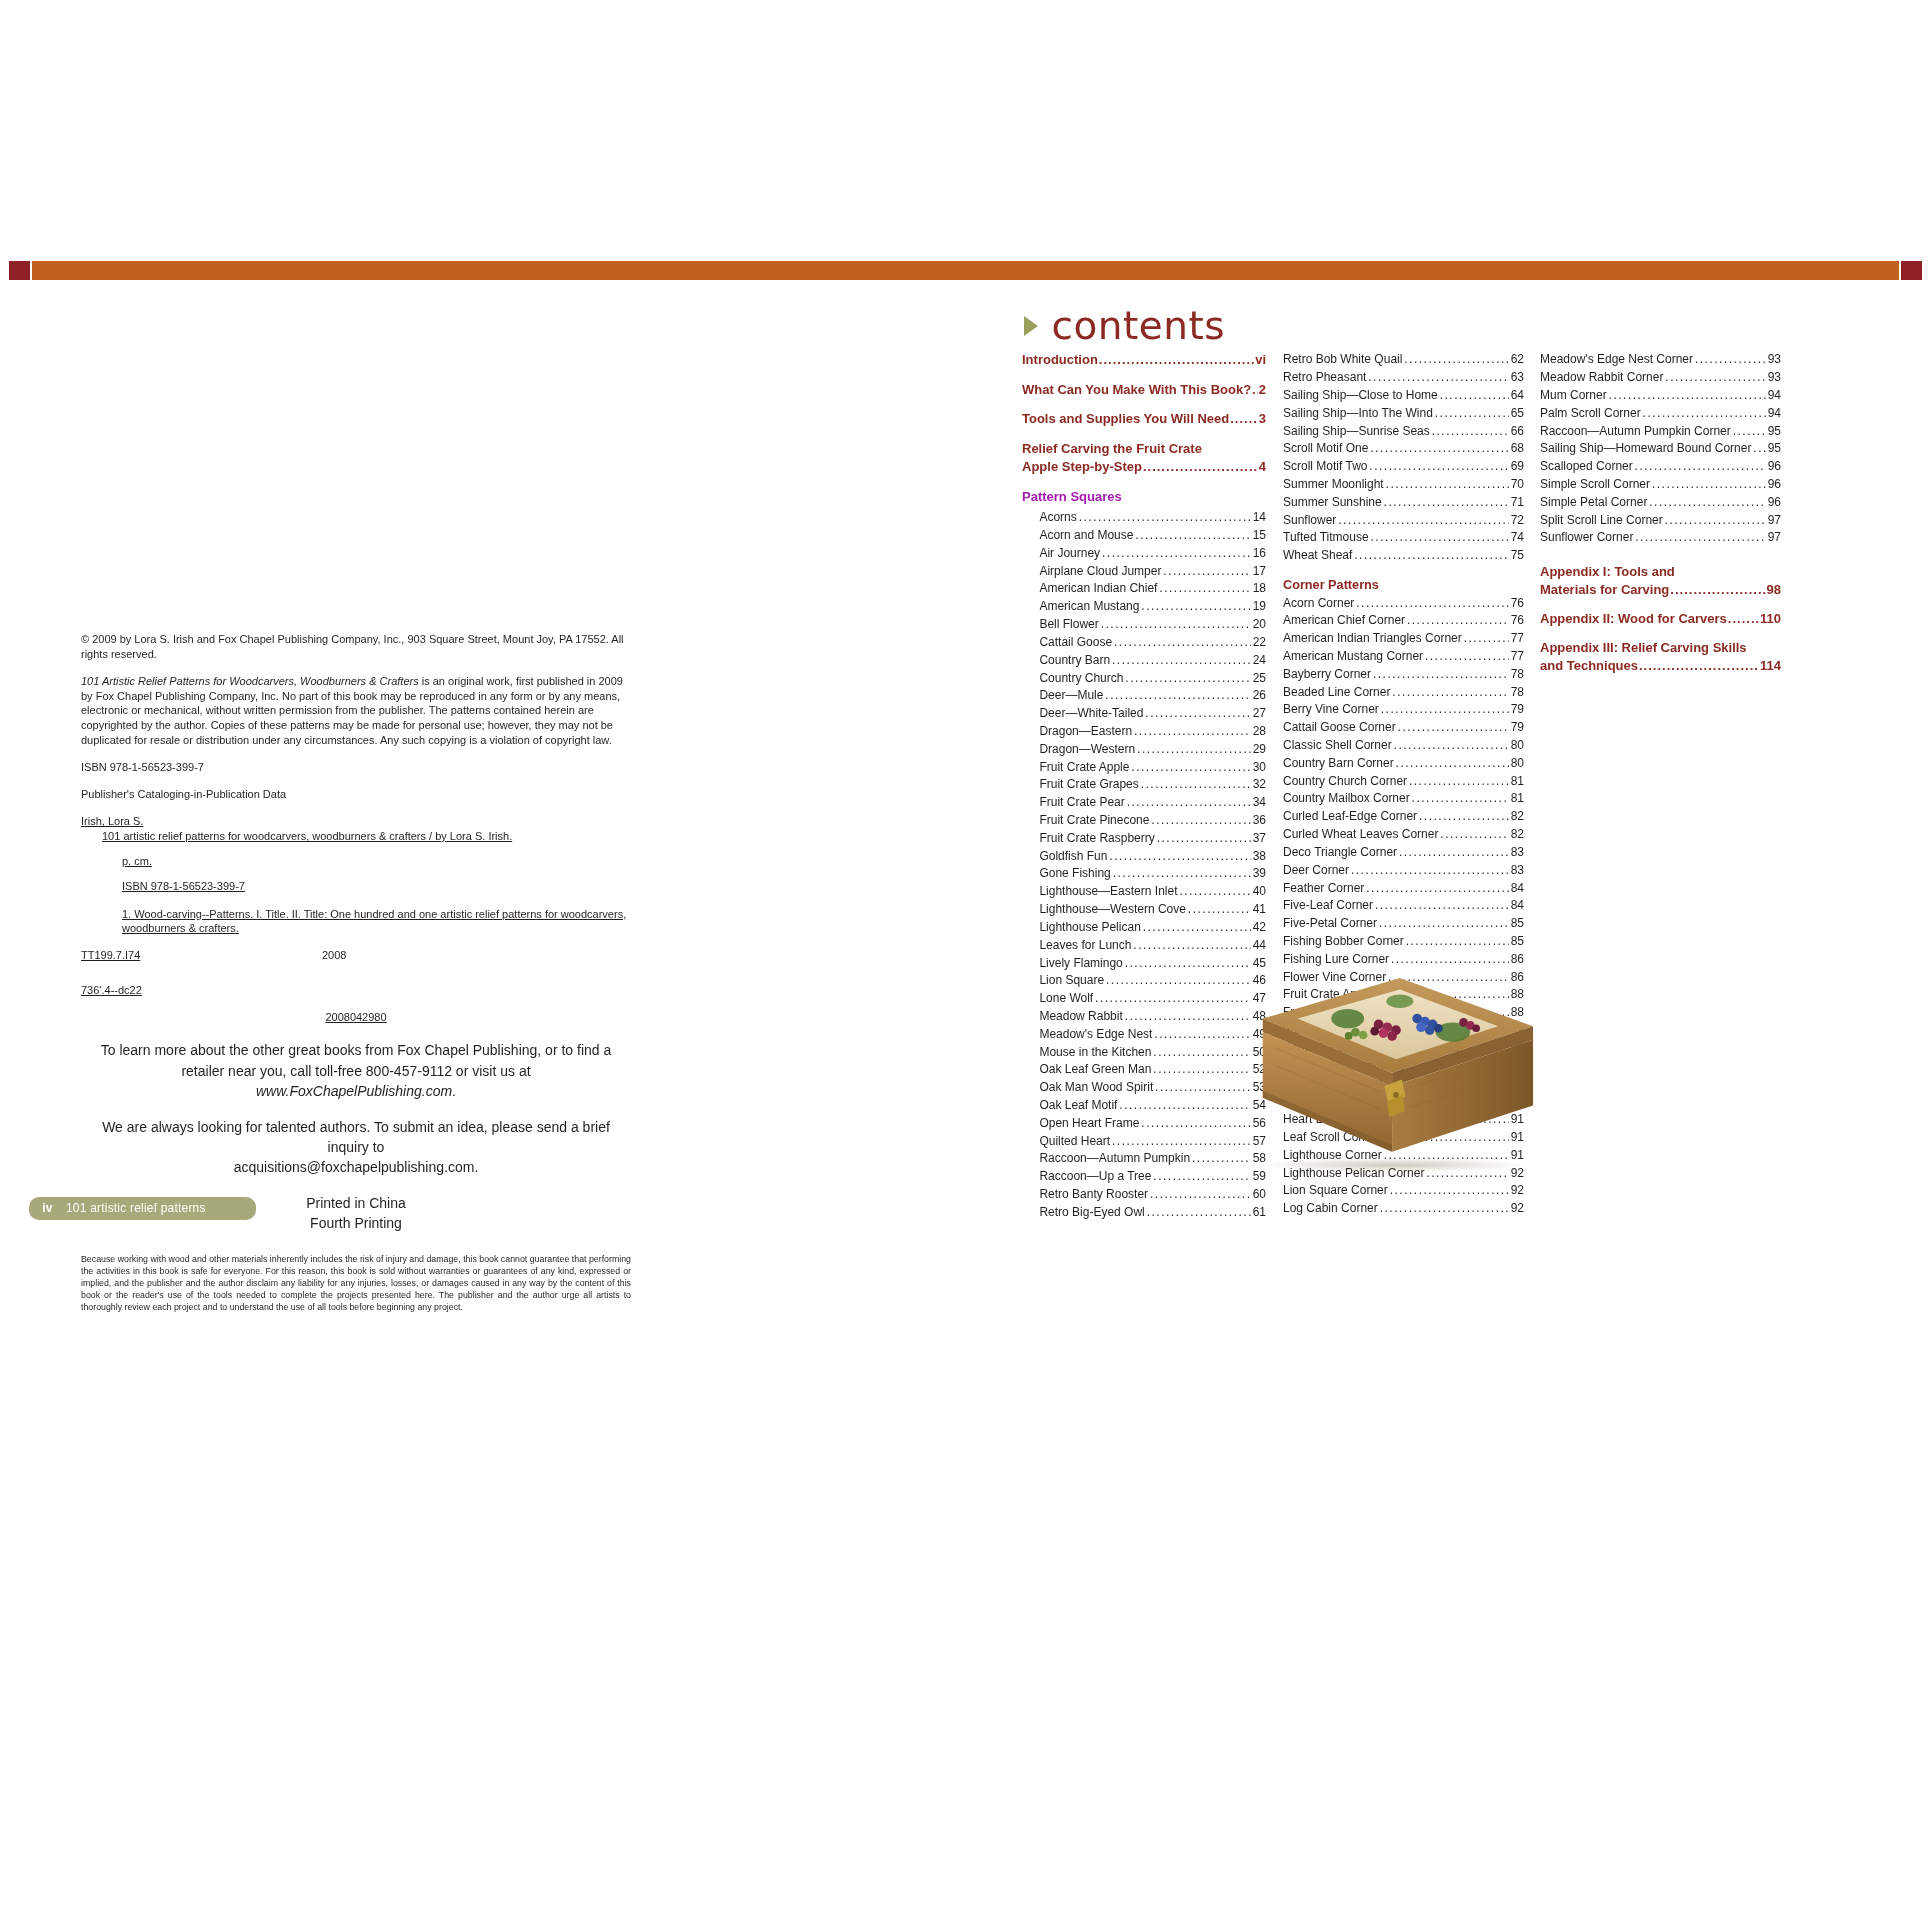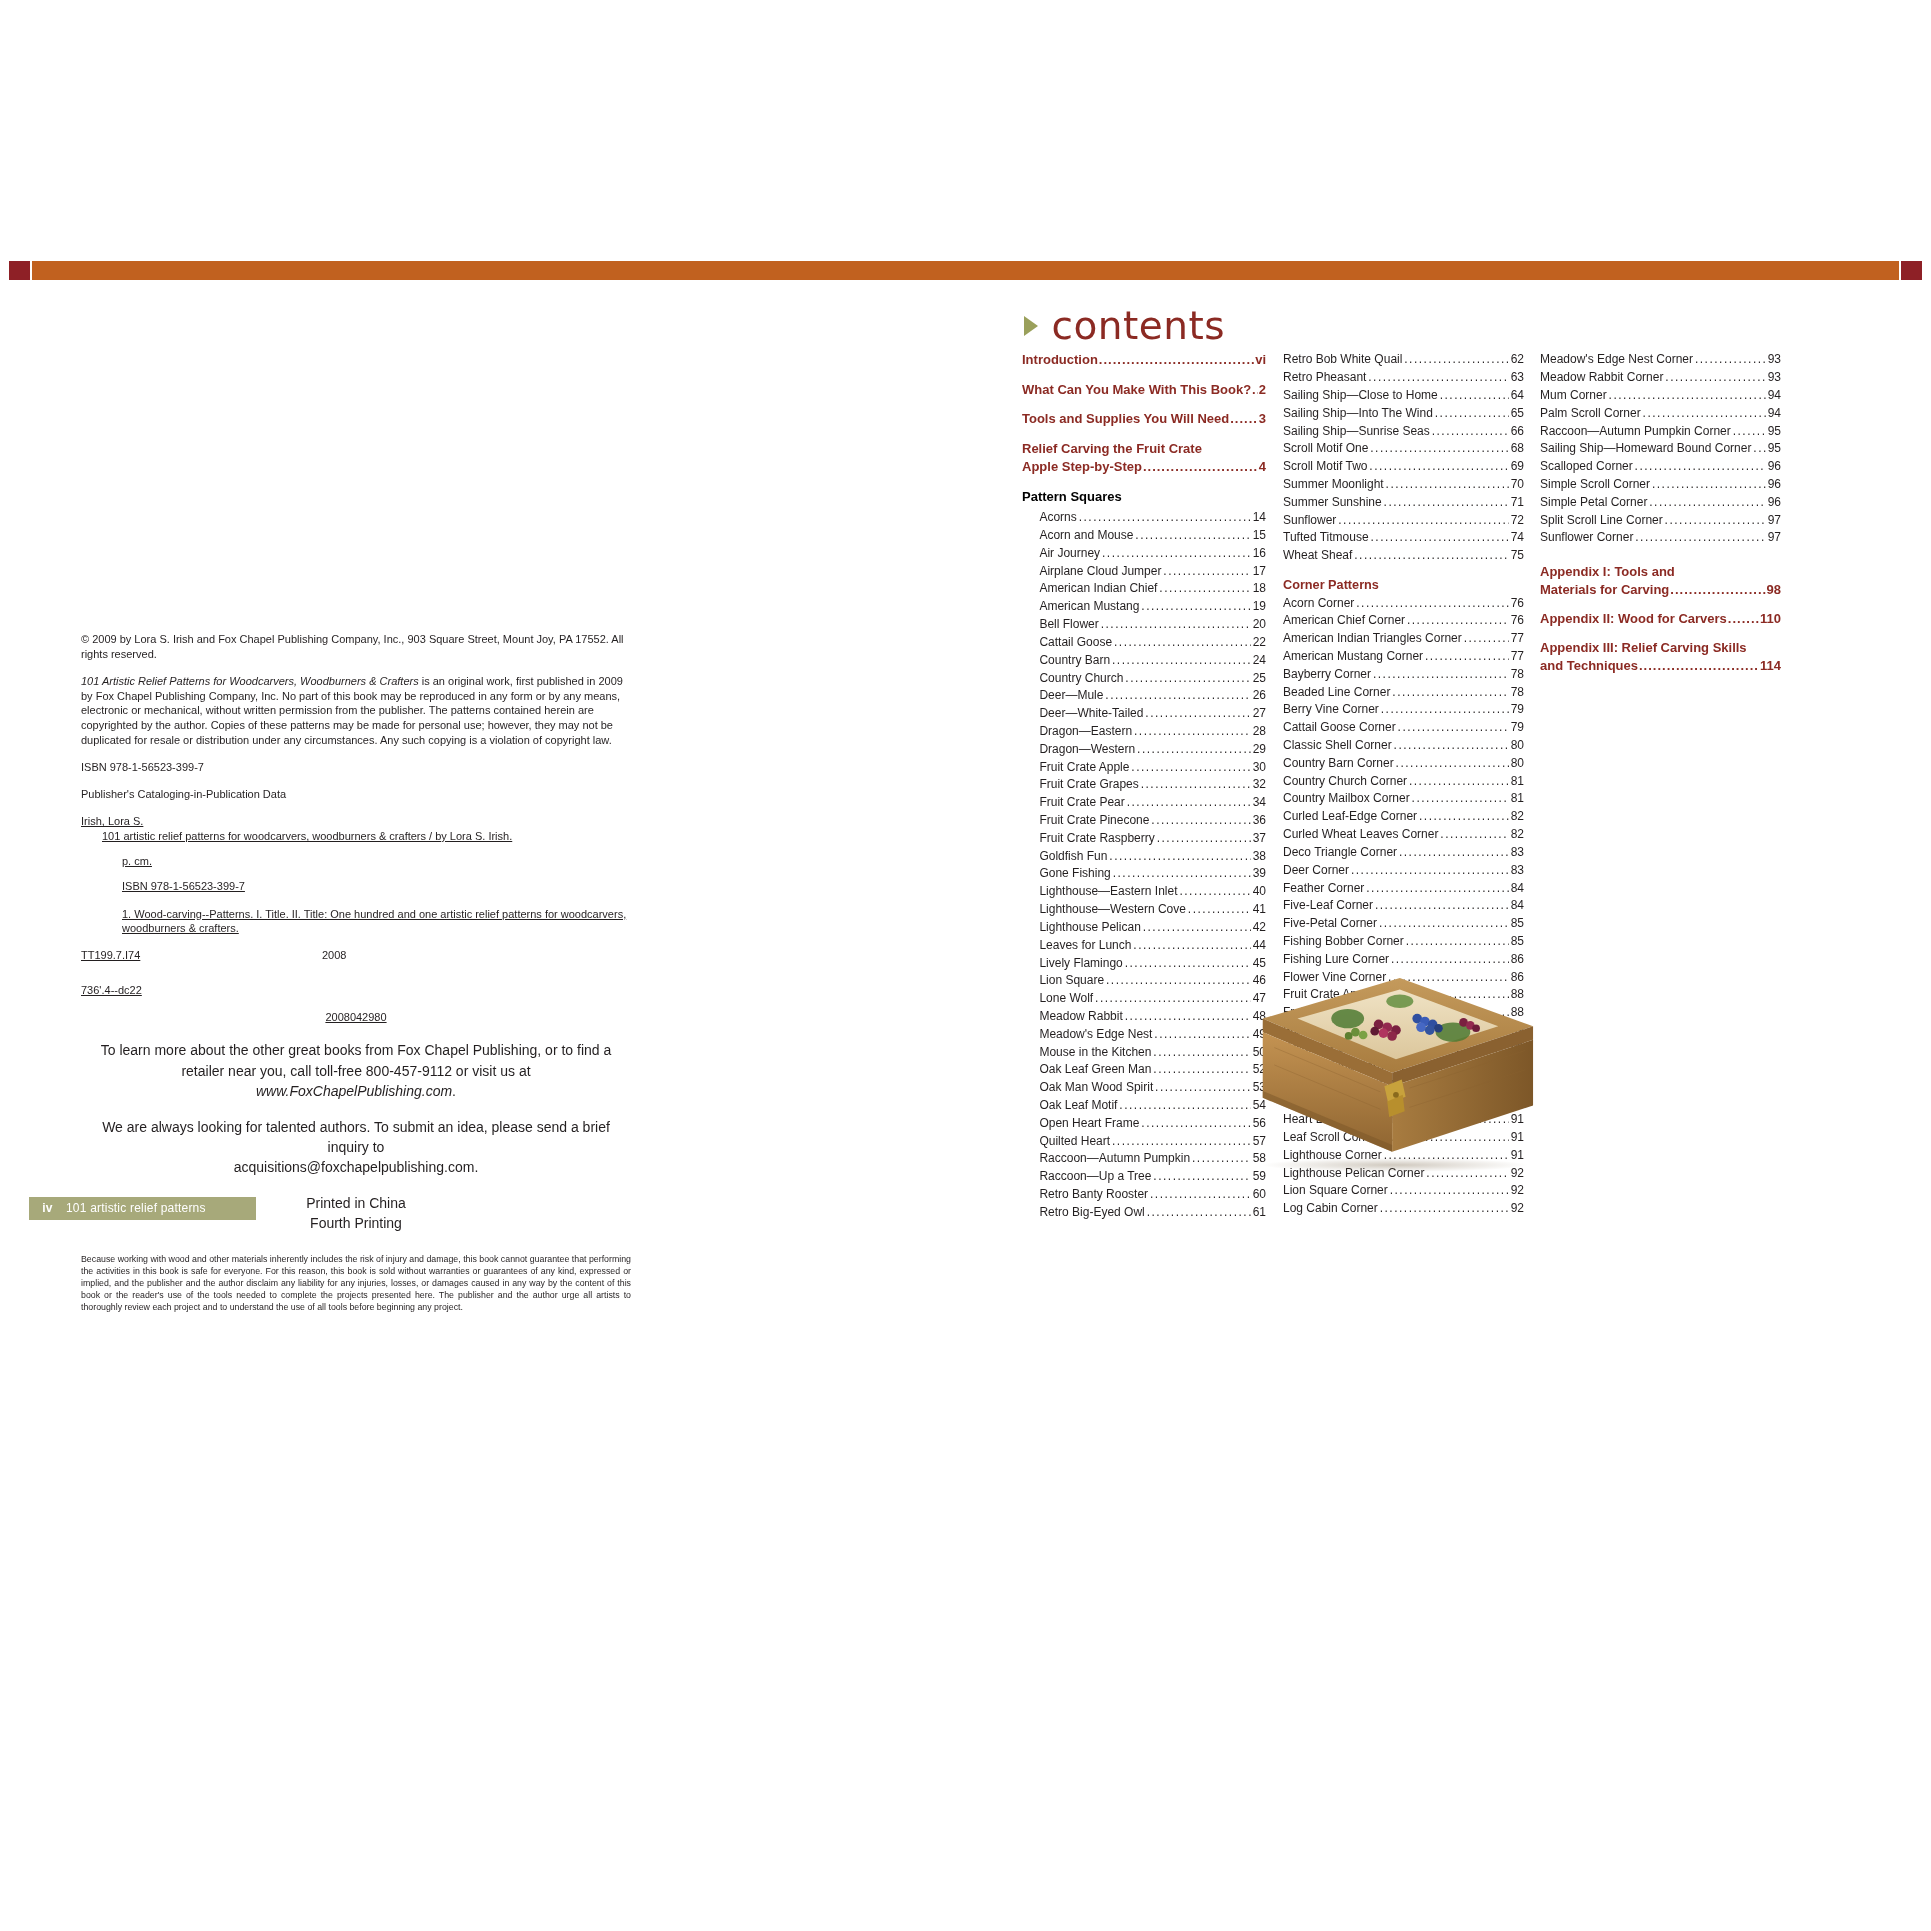--- a/index.html
+++ b/index.html
@@ -94,20 +94,21 @@
     color: #ffffff;
     font-size: 12px;
     line-height: 23px;
     letter-spacing: 0.2px;
   }
   .footer-tab.left {
     left: 29px;
     top: 917px;
     width: 227px;
     padding-left: 0;
+    border-radius: 10px;
   }
   .footer-tab.left .pg {
     display: inline-block;
     width: 37px;
     text-align: center;
     font-weight: bold;
   }
   
   .right-page {
     position: absolute;
@@ -143,21 +144,21 @@
   }
   .col {
     position: absolute;
     top: 0;
   }
   .col1 { left: 0; width: 244px; }
   .col2 { left: 261px; width: 241px; }
   .col3 { left: 518px; width: 241px; }
 
   .sec-head {
-    color: #000000;
+    color: #a21caf;
     font-weight: bold;
     font-size: 13px;
     line-height: 1.42;
     margin: 0 0 2.9px 0;
   }
   .entry-major {
     color: #8b2a23;
     font-weight: bold;
     font-size: 13px;
     line-height: 1.45;

